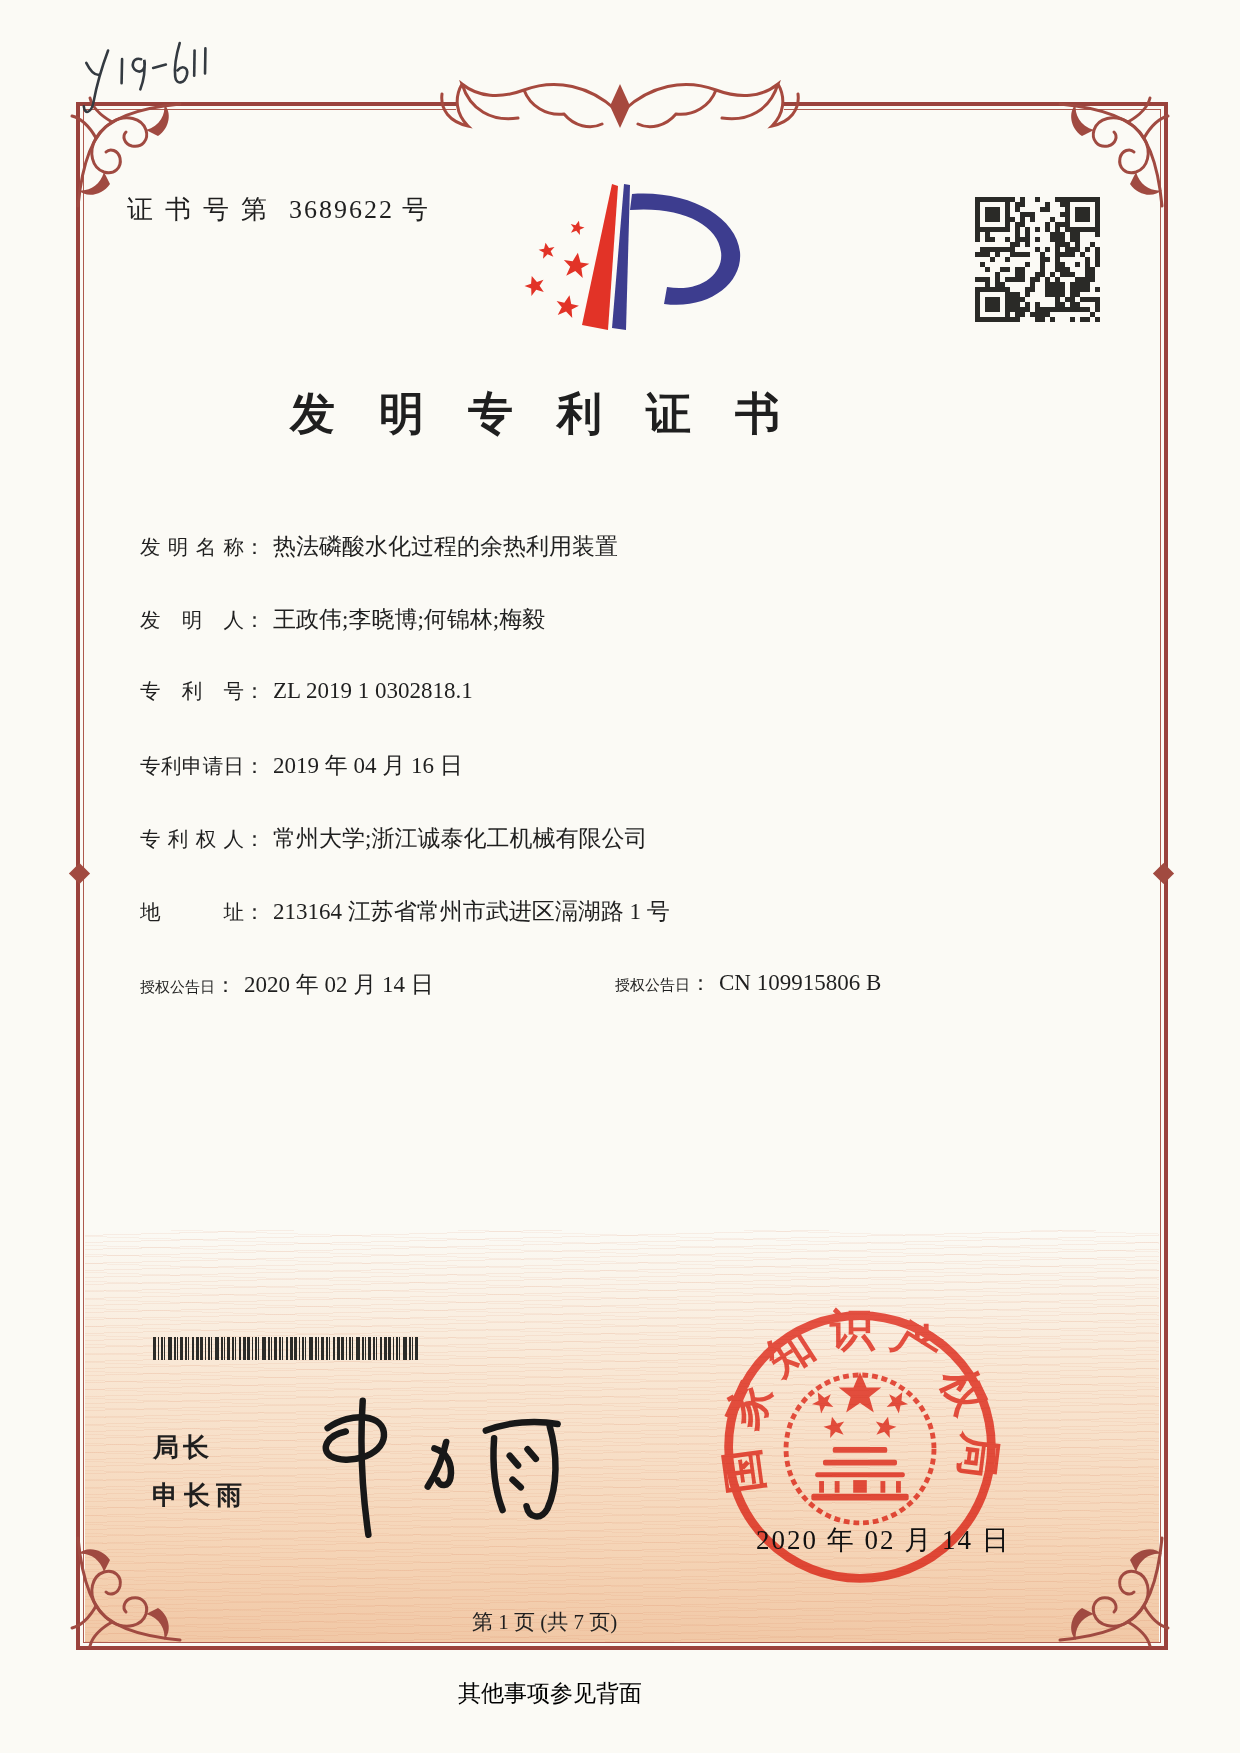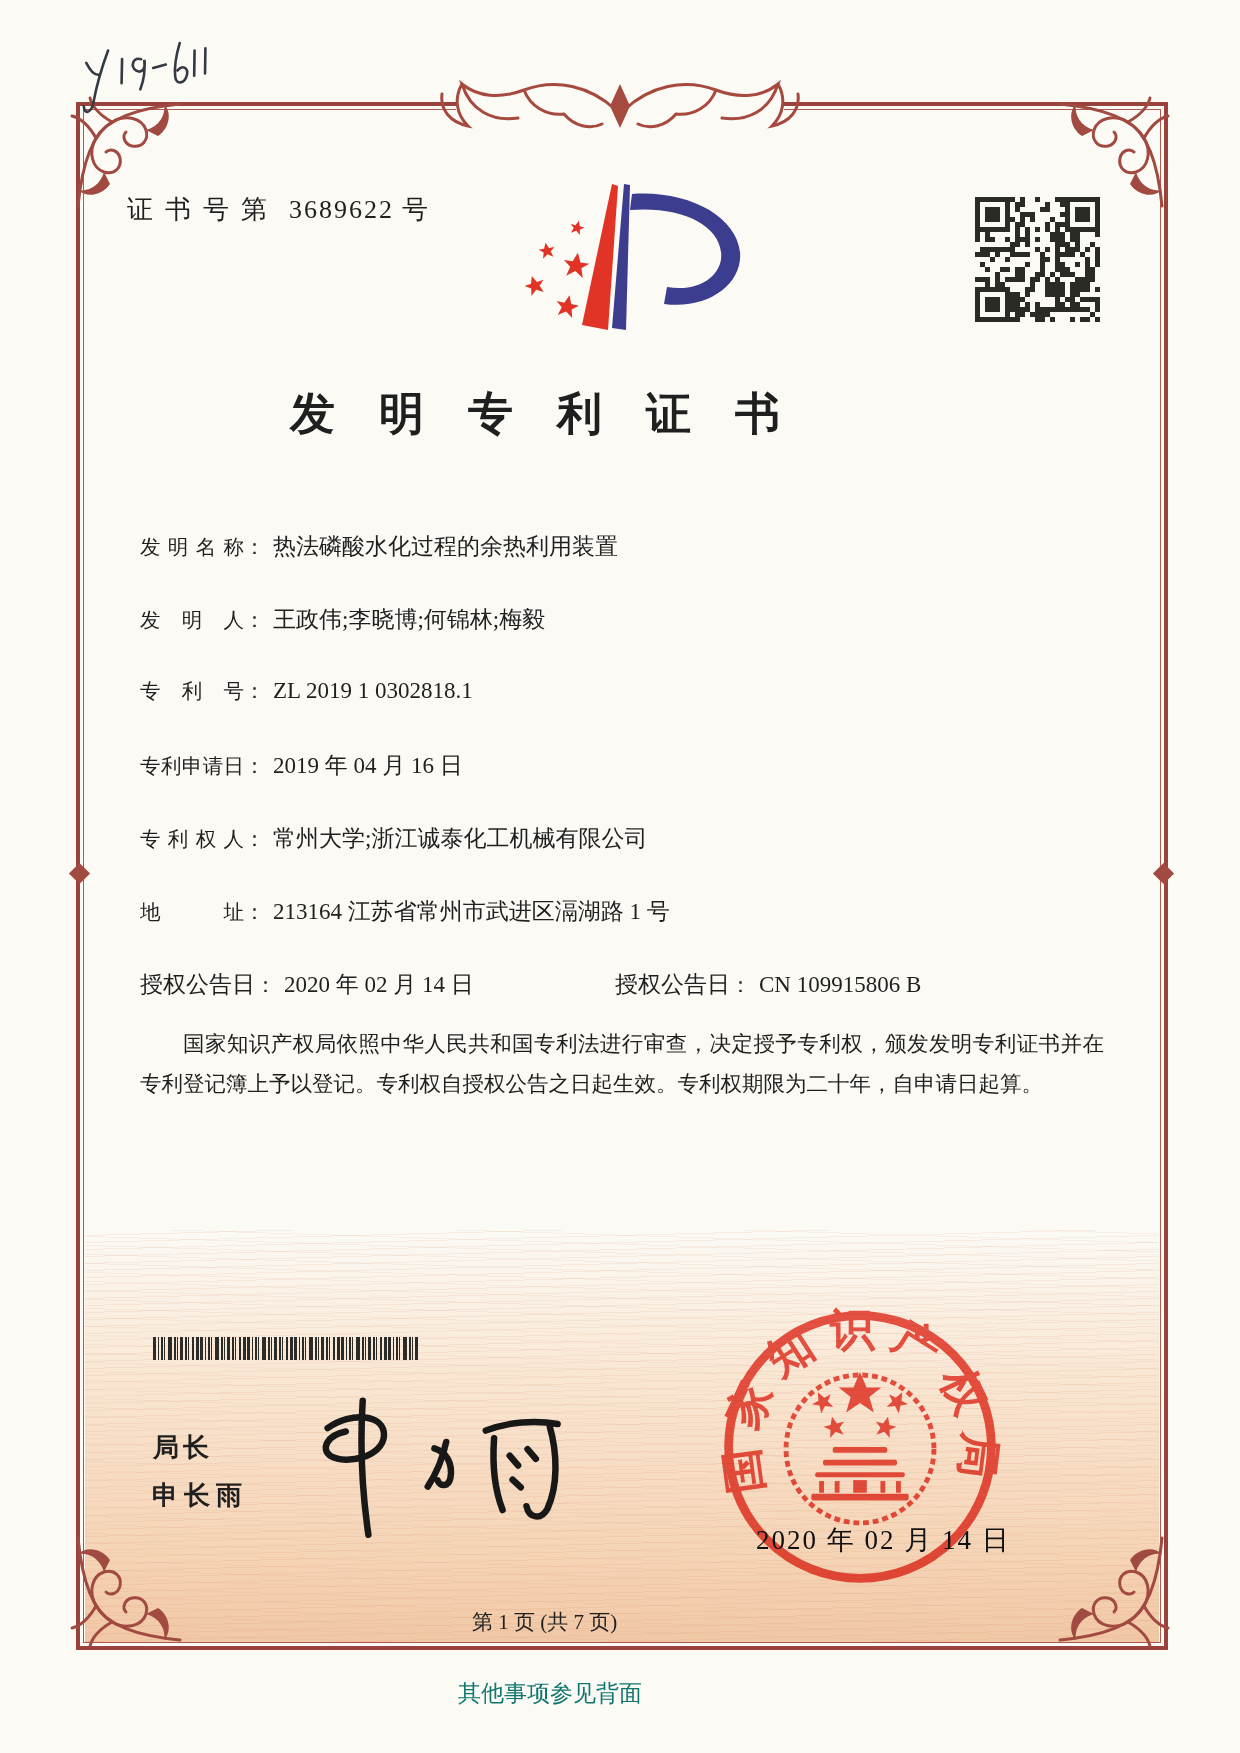--- a/index.html
+++ b/index.html
@@ -20,35 +20,35 @@
   #cert-no .sp{letter-spacing:12px;text-align:center;}
   #cert-no .num{letter-spacing:2px;margin:0 8px 0 10px;}
   #logo{left:520px;top:178px;z-index:2;}
   #qr{left:975px;top:197px;width:125px;height:125px;z-index:2;}
   #title{left:290px;top:384px;font-size:45px;font-weight:bold;letter-spacing:44px;white-space:nowrap;z-index:2;}
   
   .frow{left:140px;font-size:23px;z-index:2;white-space:nowrap;}
   .flabel{display:inline-block;width:104px;font-size:20.5px;text-align:justify;text-align-last:justify;vertical-align:baseline;}
   .fcolon{font-size:21px;}
   .fval{margin-left:8px;}
-  .gpair .flabel2{font-size:23px;}
+  .gpair .flabel2{font-size:15px;}
   
   #paras{left:140px;top:1024px;width:964px;z-index:2;}
   #paras p{margin:0;font-size:21.5px;line-height:40px;text-align:justify;text-indent:2em;}
   
   #barcode{left:153px;top:1337px;height:23px;display:flex;align-items:stretch;z-index:2;}
   #barcode i{display:block;background:#2b2b28;}
   #barcode b{display:block;}
   #director-title{left:153px;top:1430px;font-size:26px;font-weight:bold;font-family:"Liberation Sans",sans-serif;letter-spacing:4px;z-index:2;}
   #director-name{left:152px;top:1478px;font-size:26px;font-weight:bold;font-family:"Liberation Sans",sans-serif;letter-spacing:6px;z-index:2;}
   #signature{left:295px;top:1390px;z-index:3;transform:rotate(-2deg);}
   #seal{left:714px;top:1301px;z-index:2;mix-blend-mode:multiply;opacity:.93;}
   #seal-date{left:756px;top:1522px;font-size:27px;letter-spacing:2px;color:#111;z-index:4;}
   #page-no{left:472px;top:1608px;font-size:21px;z-index:2;}
-  #back-note{left:458px;top:1678px;font-size:23px;color:#0f766e;z-index:2;}
+  #back-note{left:458px;top:1678px;font-size:23px;color:#000000;z-index:2;}
   #annotation{left:78px;top:34px;z-index:4;transform:rotate(-6deg);}
   .diam{width:15px;height:15px;background:#a14a40;transform:rotate(45deg);z-index:3;}
 </style>
 </head>
 <body>
 
 <svg width="0" height="0" style="position:absolute">
   <defs>
     <path id="star" d="M0,-10 L2.94,-3.09 L9.51,-3.09 L4.18,1.18 L6.18,8.09 L0,3.82 L-6.18,8.09 L-4.18,1.18 L-9.51,-3.09 L-2.94,-3.09 Z"></path>
     <g id="crnr" fill="none" stroke="#a04a41" stroke-width="3" stroke-linecap="round">
@@ -469,21 +469,20 @@
 </div>
 <div class="abs frow" style="top:896px">
   <span class="flabel">地址</span><span class="fcolon">：</span><span class="fval">213164 江苏省常州市武进区滆湖路 1 号</span>
 </div>
 <div class="abs frow" style="top:969px">
   <span class="gpair"><span class="flabel2">授权公告日</span><span class="fcolon">：</span><span class="fval">2020 年 02 月 14 日</span></span>
   <span class="gpair abs" style="left:475px;top:0"><span class="flabel2">授权公告日</span><span class="fcolon">：</span><span class="fval">CN 109915806 B</span></span>
 </div>
 
 <div id="paras" class="abs">
-  <p>国家知识产权局依照中华人民共和国专利法进行审查，决定授予专利权，颁发发明专利证书并在专利登记簿上予以登记。专利权自授权公告之日起生效。专利权期限为二十年，自申请日起算。</p>
 </div>
 
 <div id="barcode" class="abs">
     <i style="width:3px"></i>
     <b style="width:2px"></b>
     <i style="width:1px"></i>
     <b style="width:2px"></b>
     <i style="width:2px"></i>
     <b style="width:1px"></b>
     <i style="width:1px"></i>

